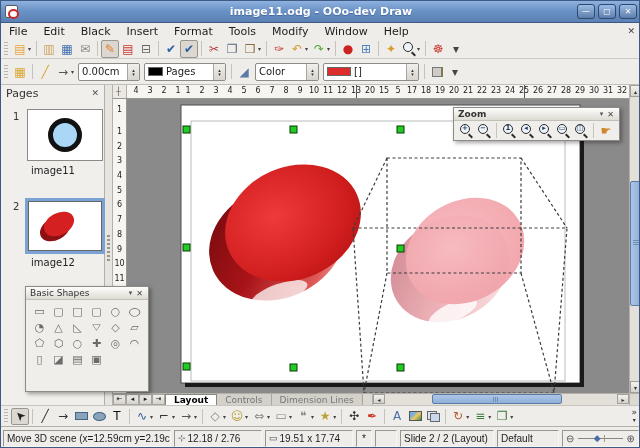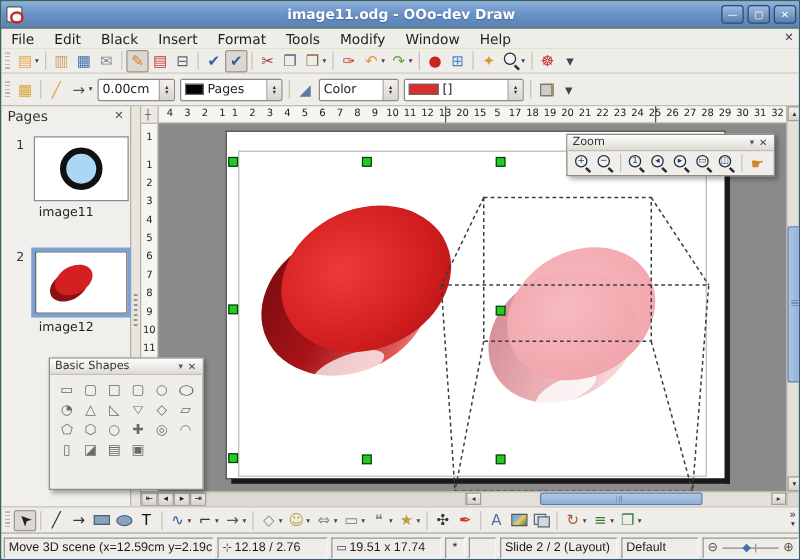--- a/index.html
+++ b/index.html
@@ -1,19 +1,19 @@
 <!DOCTYPE html>
 <html><head>
 <meta charset="utf-8">
 <style>
   html,body{margin:0;padding:0;background:#555;}
   *{box-sizing:border-box;}
   #root{position:relative;width:640px;height:448px;overflow:hidden;
         font-family:"DejaVu Sans",sans-serif;font-size:11px;color:#222;
-        background:#84cc16;border:1px solid #3d5a85;}
+        background:#000000;border:1px solid #3d5a85;}
   
   .titlebar{position:absolute;left:0;top:0;width:640px;height:22px;
     background:linear-gradient(#8fb2e0,#6b93c6 45%,#5a80b4);
     border-bottom:1px solid #3d5a85;display:flex;align-items:center;padding:0 4px;}
   .appicon{width:13px;height:13px;background:#fdfdfd;border:1px solid #5a5a5a;border-radius:2px;position:relative;flex:0 0 auto;}
   .appicon::after{content:"";position:absolute;left:2px;top:3px;width:7px;height:6px;border:2px solid #c42a2a;border-radius:50%;}
   .wtitle{position:absolute;left:0;right:0;text-align:center;color:#fff;font-weight:bold;font-size:11px;text-shadow:0 1px 1px #44669a;pointer-events:none;}
   .winbtns{margin-left:auto;display:flex;gap:3px;z-index:2;}
   .winbtns .tbtn{width:17px;height:15px;border:1px solid #2f4a72;border-radius:3px;
     background:linear-gradient(#9cbbe4,#5e7fab);display:flex;align-items:center;justify-content:center;}
@@ -75,28 +75,28 @@
   .rmark{position:absolute;top:0;width:1px;height:13px;background:#555;}
   .vruler{position:absolute;left:112px;top:98px;width:14px;height:294px;background:#f6f5f2;border-right:1px solid #9a9792;font-size:8px;color:#222;}
   .vneg{position:absolute;top:4px;left:0;width:13px;text-align:center;}
   .vpos{position:absolute;top:26px;left:0;width:13px;display:flex;flex-direction:column;}
   .vnum{height:14.7px;text-align:center;line-height:14.7px;}
   
   .canvas{position:absolute;left:126px;top:98px;width:502px;height:294px;background:#8a8a8a;overflow:hidden;}
   .canvas svg{position:absolute;left:0;top:0;}
   
   .fpal{position:absolute;background:#f0eeea;border:1px solid #8e8b86;box-shadow:2px 2px 4px rgba(0,0,0,.35);}
-  .zoompal{left:326px;top:8px;width:167px;height:34px;}
+  .zoompal{left:326px;top:8px;width:167px;height:34px;font-weight:bold;}
   .fphead{height:13px;background:linear-gradient(#fdfdfc,#dedbd4);border-bottom:1px solid #c2bfb8;display:flex;align-items:center;padding:0 4px;font-size:9px;color:#333;}
   .fphead .fpmenu{margin-left:auto;font-size:7px;color:#555;padding:0 3px;}
   .fphead .fpclose{font-size:8px;color:#444;padding:0 1px;}
   .fpbody{display:flex;align-items:center;padding:1px 3px;}
   .zoompal .tbtn{height:17px;min-width:17px;}
   
-  .shapespal{left:38px;top:285px;width:124px;height:106px;z-index:40;}
+  .shapespal{left:24px;top:285px;width:124px;height:106px;z-index:40;}
   .shapesgrid{display:grid;grid-template-columns:repeat(6,19px);padding:3px 4px;}
   .shapesgrid .tbtn{height:16px;min-width:18px;}
   .shapesgrid .ticon{font-size:11px;color:#6b6b6b;}
   .shapesgrid .i-ellipse{transform:scaleX(1.35);}
   .shapesgrid .i-trapezoid{transform:scaleY(0.75);}
   
   .vscroll{position:absolute;left:628px;top:84px;width:12px;height:308px;background:#e3e0da;border-left:1px solid #b3b0a9;}
   .sbtn{position:absolute;left:0;width:11px;height:12px;background:linear-gradient(#f4f2ee,#d5d2cb);border:1px solid #a29f98;display:flex;align-items:center;justify-content:center;font-size:6px;color:#333;}
   .vthumb{position:absolute;left:0;top:96px;width:11px;height:125px;border:1px solid #5c7ca8;border-radius:2px;background:linear-gradient(90deg,#aec6e6,#8fb0d8);}
   .vthumb::after{content:"";position:absolute;left:2px;top:58px;width:6px;height:5px;background:repeating-linear-gradient(180deg,#6f8fbb 0 1px,transparent 1px 2px);}
@@ -601,20 +601,25 @@
         <span class="tbtn" title="previous-page-nav">
           <span class="ticon i-previous-page-nav">◂</span>
         </span>
         <span class="tbtn" title="next-page-nav">
           <span class="ticon i-next-page-nav">▸</span>
         </span>
         <span class="tbtn" title="last-page-nav">
           <span class="ticon i-last-page-nav">⇥</span>
         </span>
       </span>
+    <span style="display:flex">
+        <span class="tab active">Layout</span>
+        <span class="tab">Controls</span>
+        <span class="tab">Dimension Lines</span>
+      </span>
     <div class="hscroll">
       <span class="hsbtn" style="left:0">
           <span>◂</span>
         </span>
       <div class="hthumb"></div>
       <span class="hsbtn" style="right:0">
           <span>▸</span>
         </span>
     </div>
   </div>

